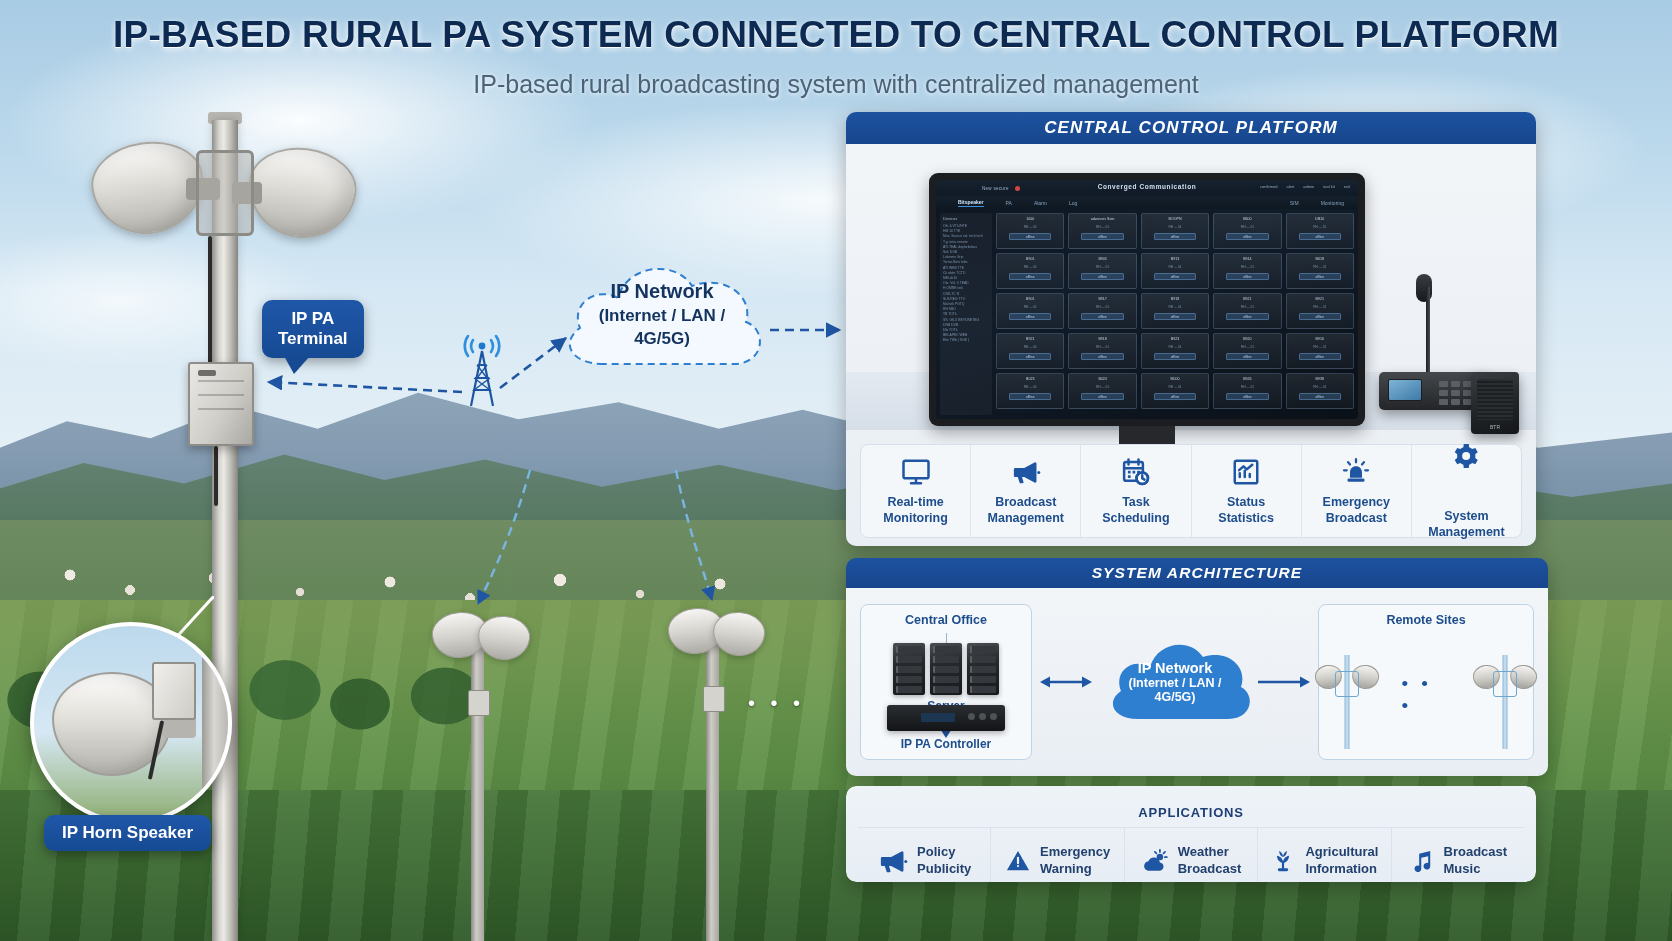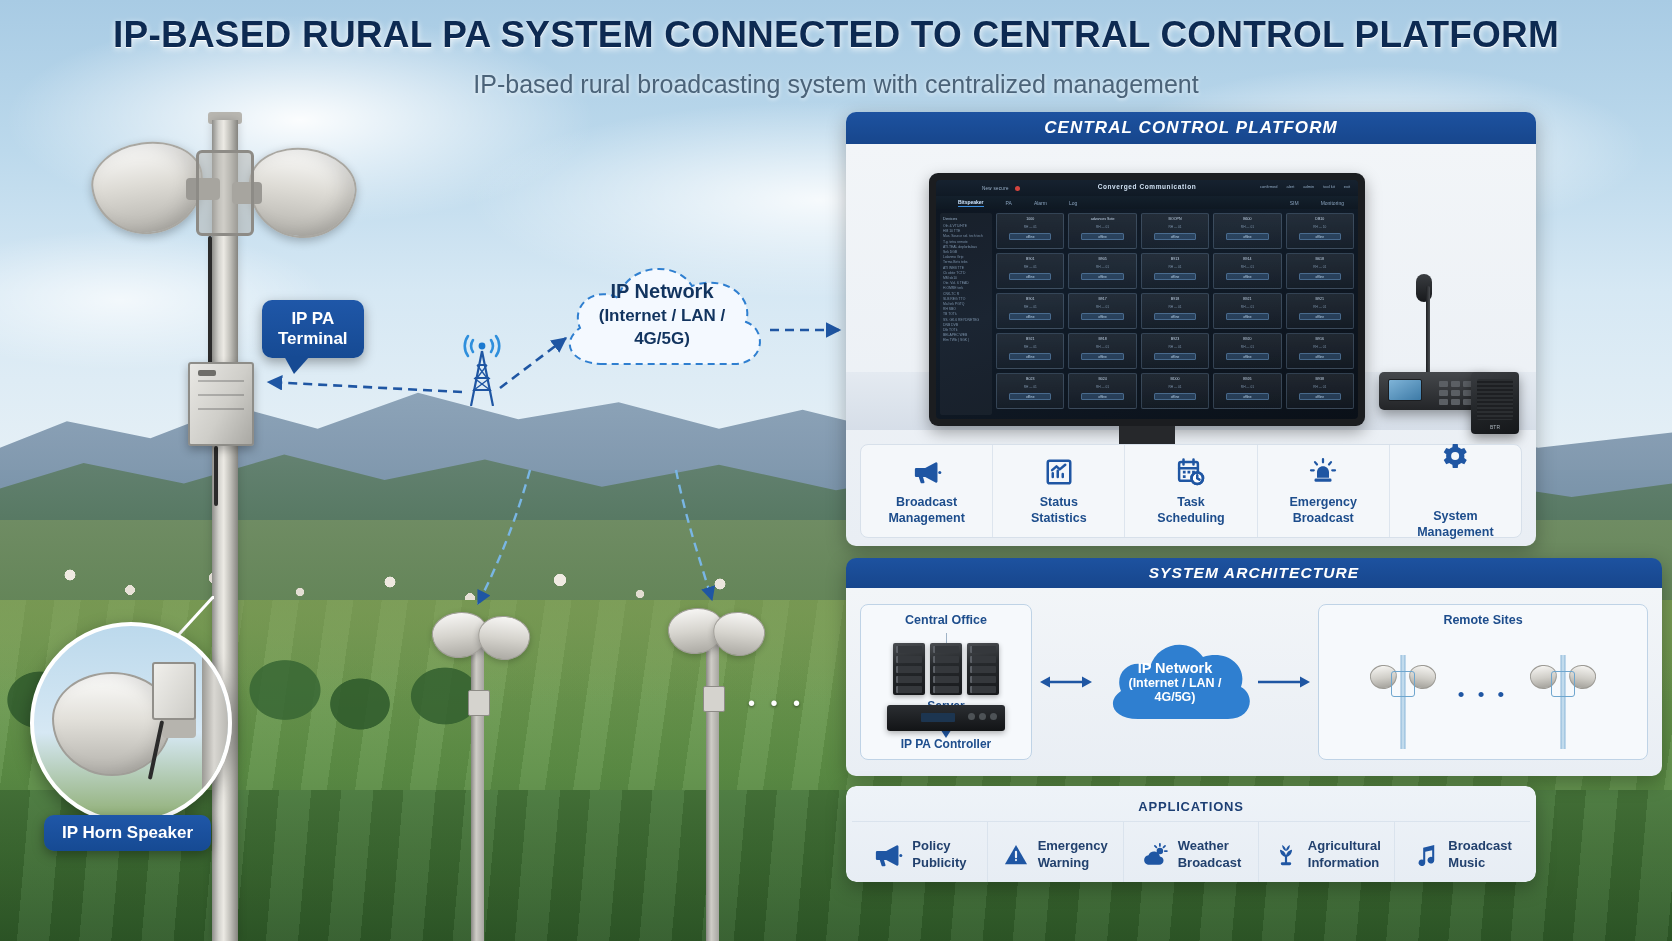--- a/index.html
+++ b/index.html
@@ -261,21 +261,21 @@
   
   .feat-strip { position: absolute; left: 14px; right: 14px; bottom: 8px; height: 94px;
     background: #f4f7fa; border: 1px solid #d7e0ea; border-radius: 8px; display: flex; }
   .feat { flex: 1; display: flex; flex-direction: column; align-items: center; justify-content: center;
     gap: 6px; border-right: 1px solid #dde5ee; }
   .feat:last-child { border-right: none; gap: 38px; }
   .feat .f-ico { color: #1f56a3; height: 34px; display: flex; align-items: center; }
   .feat .f-lbl { font-size: 12.5px; color: #1d4d8c; font-weight: 600; text-align: center; line-height: 1.25; }
 
   
-  #sa-card { left: 846px; top: 558px; width: 816px; height: 218px; }
+  #sa-card { left: 846px; top: 558px; width: 702px; height: 218px; }
   #sa-card .card-head { height: 30px; line-height: 30px; font-size: 15.5px; }
   #sa-card .card-body { height: 188px; position: relative; padding: 10px 14px; display: flex;
     align-items: center; gap: 8px; }
   .sa-box { border: 1px solid #bfd3e6; border-radius: 8px; background: #f6f9fc;
     height: 156px; position: relative; }
   .sa-left { width: 172px; }
   .sa-right { flex: 1; }
   .sa-title { position: absolute; left: 0; right: 0; top: 8px; text-align: center;
     font-size: 12.5px; color: #1d4d8c; font-weight: 600; }
   .servers { position: absolute; left: 50%; top: 38px; transform: translateX(-50%); display: flex; gap: 5px; }
@@ -311,21 +311,21 @@
     background: linear-gradient(180deg, #f4f3f0 0%, #cfcdc7 55%, #a5a39d 100%);
     border: 1px solid #9c9a94; }
   .rs-pole .hl { left: -4px; border-radius: 50% / 45% 45% 55% 55%; transform: rotate(-8deg); }
   .rs-pole .hr { right: -4px; border-radius: 50% / 45% 45% 55% 55%; transform: rotate(8deg); }
   .rs-pole .bracket { position: absolute; left: 50%; top: 30px; transform: translateX(-50%);
     width: 24px; height: 26px; border: 1.5px solid #6fa6ce; border-radius: 3px; }
   .rs-dots { color: #1f56a3; font-size: 19px; letter-spacing: 4px; }
 
   
   #app-card { left: 846px; top: 786px; width: 690px; height: 96px; }
-  #app-card .card-body { height: 96px; padding: 6px; border-radius: 10px;
+  #app-card .card-body { height: 96px; padding: 12px; border-radius: 10px;
     background: linear-gradient(180deg, #eef3f8 0%, #e7edf4 100%); }
   .app-title { height: 30px; line-height: 30px; text-align: center; font-size: 13px;
     font-weight: 700; color: #1d3f74; letter-spacing: .8px; border-bottom: 1px solid #dae3ed; }
   .app-row { height: 66px; display: flex; }
   .app-item { flex: 1; display: flex; align-items: center; justify-content: center; gap: 9px;
     border-right: 1px solid #dae3ed; }
   .app-item:last-child { border-right: none; }
   .app-ico { color: #1f56a3; display: flex; align-items: center; }
   .app-lbl { font-size: 13px; color: #22416e; font-weight: 600; line-height: 1.3; }
 </style>
@@ -647,41 +647,40 @@
         </div>
       </div>
       <div class="spk-box">
         <div class="spk-face"></div>
           <div class="spk-logo">BTR</div>
       </div>
 
       <div class="feat-strip" id="feature-strip">
           <div class="feat">
             <div class="f-ico">
+              <svg width="30" height="30" viewBox="0 0 24 24" fill="none" stroke="#1f56a3" stroke-width="2">
+      <rect x="2" y="3" width="20" height="14" rx="1.5"></rect>
+                <path d="M8 21h8M12 17v4" stroke-linecap="round"></path>
+              </svg>
+            </div>
+     <div class="f-lbl">
+       <span>Real-time</span><br>
+       <span>Monitoring</span>
+     </div>
+          </div>
+          <div class="feat">
+            <div class="f-ico">
               <svg width="31" height="31" viewBox="0 0 24 24" fill="#1f56a3">
       <path d="M3 9.5v5a1 1 0 0 0 1 1h2l1.4 4.2a1 1 0 0 0 .95.7h1.1a1 1 0 0 0 .95-1.3L9.3 15.5H11l8 4.2a1 1 0 0 0 1.5-.88V5.2A1 1 0 0 0 19 4.3L11 8.5H4a1 1 0 0 0-1 1z"></path>
       <circle cx="22.3" cy="12" r="1.2"></circle>
               </svg>
             </div>
      <div class="f-lbl">
        <span>Broadcast</span><br>
        <span>Management</span>
-     </div>
-          </div>
-          <div class="feat">
-            <div class="f-ico">
-              <svg width="30" height="30" viewBox="0 0 24 24" fill="none" stroke="#1f56a3" stroke-width="2">
-      <rect x="3" y="3" width="18" height="18" rx="1.5"></rect>
-      <path d="M7 16v-3M11 16v-5M15 16v-2.5" stroke-linecap="round"></path>
-      <path d="M6.5 10.5L10 7.5l2.6 2.4L17 6.2" stroke-linecap="round" stroke-linejoin="round"></path>
-              </svg>
-            </div>
-     <div class="f-lbl">
-       <span>Status</span><br>
-       <span>Statistics</span>
      </div>
           </div>
           <div class="feat">
             <div class="f-ico">
               <svg width="30" height="30" viewBox="0 0 24 24" fill="none" stroke="#1f56a3" stroke-width="2">
       <rect x="2.5" y="4" width="15" height="15" rx="1.5"></rect>
                 <path d="M6 2v4M14 2v4M2.5 9h15" stroke-linecap="round"></path>
       <rect x="5.5" y="11" width="2.2" height="2.2" fill="#1f56a3" stroke="none"></rect>
       <rect x="9.2" y="11" width="2.2" height="2.2" fill="#1f56a3" stroke="none"></rect>
       <rect x="12.9" y="11" width="2.2" height="2.2" fill="#1f56a3" stroke="none"></rect>
@@ -691,20 +690,33 @@
       <path d="M17 14.6V17l1.8 1.1" stroke-linecap="round"></path>
               </svg>
             </div>
      <div class="f-lbl">
        <span>Task</span><br>
        <span>Scheduling</span>
      </div>
           </div>
           <div class="feat">
             <div class="f-ico">
+              <svg width="30" height="30" viewBox="0 0 24 24" fill="none" stroke="#1f56a3" stroke-width="2">
+      <rect x="3" y="3" width="18" height="18" rx="1.5"></rect>
+      <path d="M7 16v-3M11 16v-5M15 16v-2.5" stroke-linecap="round"></path>
+      <path d="M6.5 10.5L10 7.5l2.6 2.4L17 6.2" stroke-linecap="round" stroke-linejoin="round"></path>
+              </svg>
+            </div>
+     <div class="f-lbl">
+       <span>Status</span><br>
+       <span>Statistics</span>
+     </div>
+          </div>
+          <div class="feat">
+            <div class="f-ico">
               <svg width="30" height="30" viewBox="0 0 24 24" fill="#1f56a3">
       <path d="M12 7.4c-2.7 0-4.8 2.1-4.8 4.8v4.4h9.6v-4.4c0-2.7-2.1-4.8-4.8-4.8z"></path>
       <rect x="5.2" y="17.2" width="13.6" height="2.6" rx="1.1"></rect>
       <g stroke="#1f56a3" stroke-width="1.8" stroke-linecap="round">
         <path d="M12 1.6v2.6M5.6 4.1l1.6 1.9M18.4 4.1l-1.6 1.9M2.4 10.6h2.2M21.6 10.6h-2.2"></path>
                 </g>
               </svg>
             </div>
      <div class="f-lbl">
        <span>Emergency</span><br>

